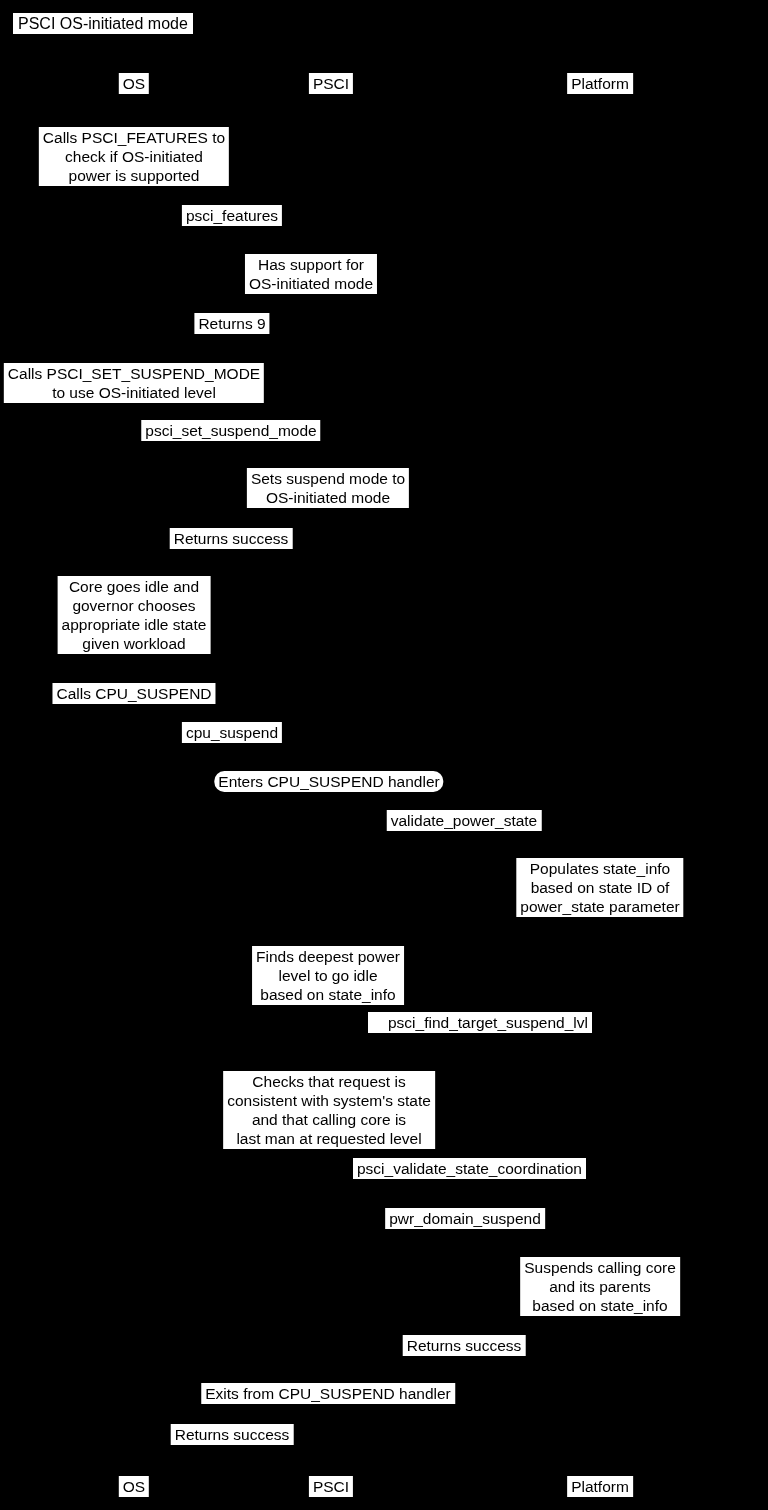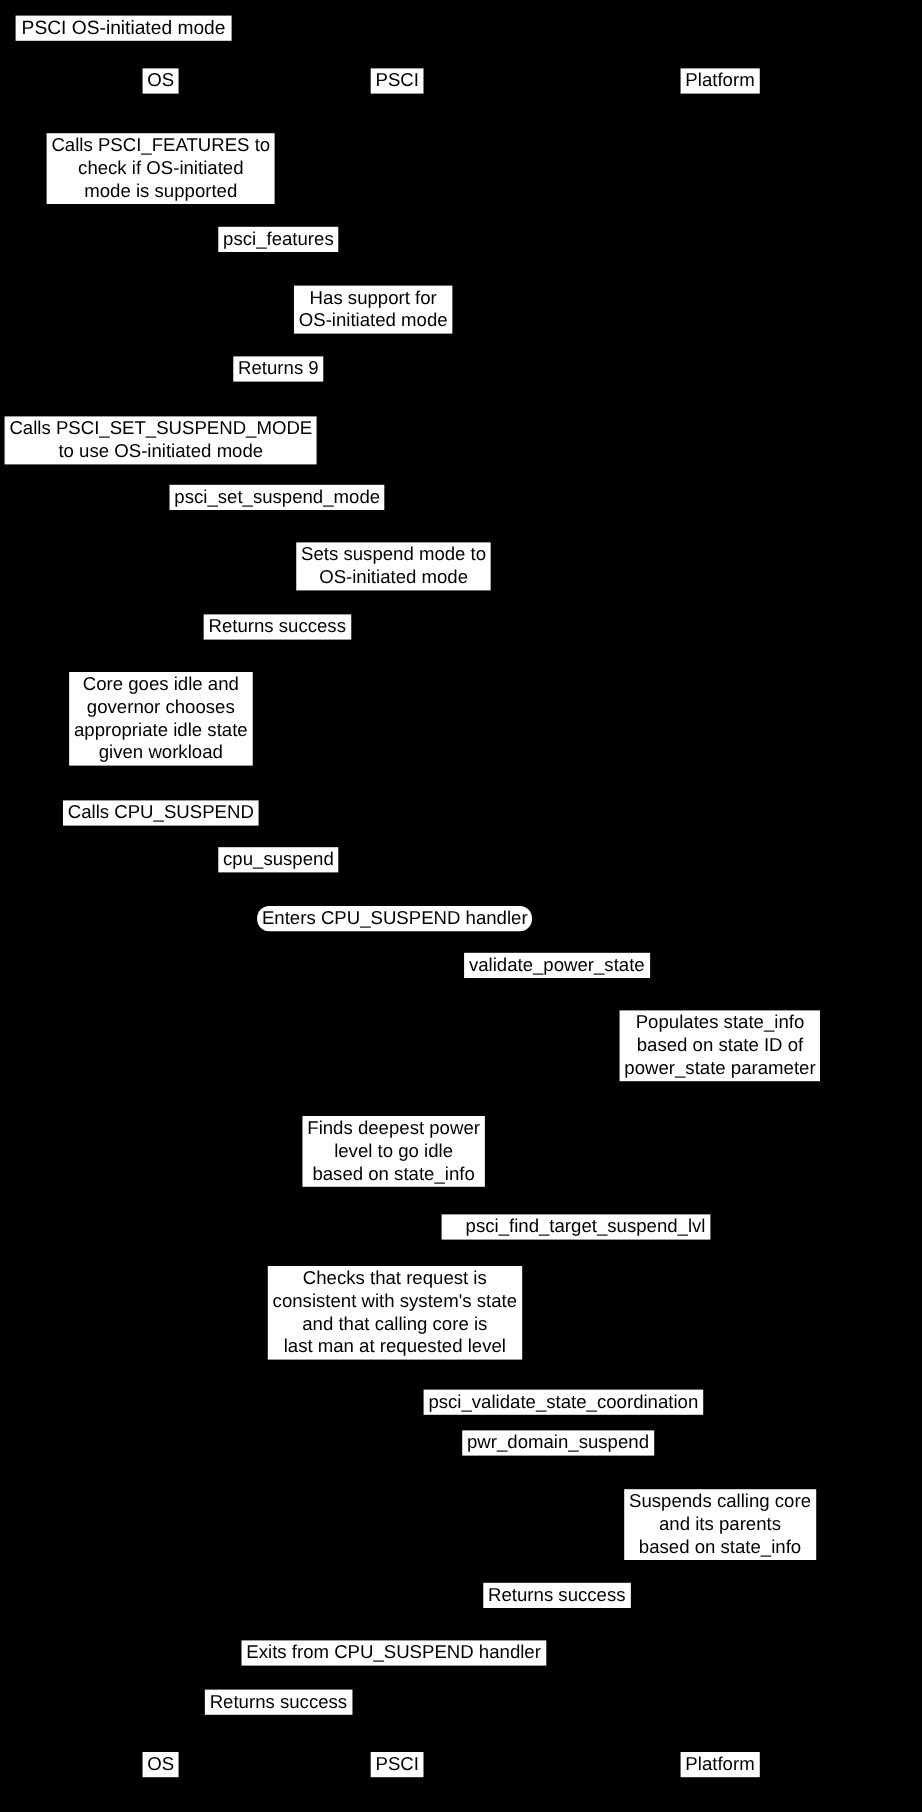--- a/index.html
+++ b/index.html
@@ -15,47 +15,47 @@
   .lbl {
     position: absolute;
     background: #ffffff;
     color: #000000;
     font-size: 15.5px;
     line-height: 19px;
     text-align: center;
     white-space: pre-line;
     padding: 1px 4px;
   }
-  .cx { transform: translateX(-50%); }
+  .cx { transform: translateX(-50%); margin-top: 16px; }
   .title { font-size: 16px; padding: 1px 5px; }
 </style>
 </head>
 <body>
 
 <div class="stage">
 
   <div class="lbl title" style="left:13px; top:13px;">PSCI OS-initiated mode</div>
 
   <div class="lbl cx" style="left:134px; top:57px;">OS</div>
   <div class="lbl cx" style="left:331px; top:57px;">PSCI</div>
   <div class="lbl cx" style="left:600px; top:57px;">Platform</div>
 
   <div class="lbl cx" style="left:134px; top:111px;">Calls PSCI_FEATURES to
 check if OS-initiated
-mode is supported</div>
+power is supported</div>
 
   <div class="lbl cx" style="left:232px; top:189px;">psci_features</div>
 
   <div class="lbl cx" style="left:311px; top:238px;">Has support for
 OS-initiated mode</div>
 
   <div class="lbl cx" style="left:232px; top:297px;">Returns 9</div>
 
   <div class="lbl cx" style="left:134px; top:347px;">Calls PSCI_SET_SUSPEND_MODE
-to use OS-initiated mode</div>
+to use OS-initiated level</div>
 
   <div class="lbl cx" style="left:231px; top:404px;text-align:right;">psci_set_suspend_mode</div>
 
   <div class="lbl cx" style="left:328px; top:452px;">Sets suspend mode to
 OS-initiated mode</div>
 
   <div class="lbl cx" style="left:231px; top:512px;">Returns success</div>
 
   <div class="lbl cx" style="left:134px; top:560px;">Core goes idle and
 governor chooses

